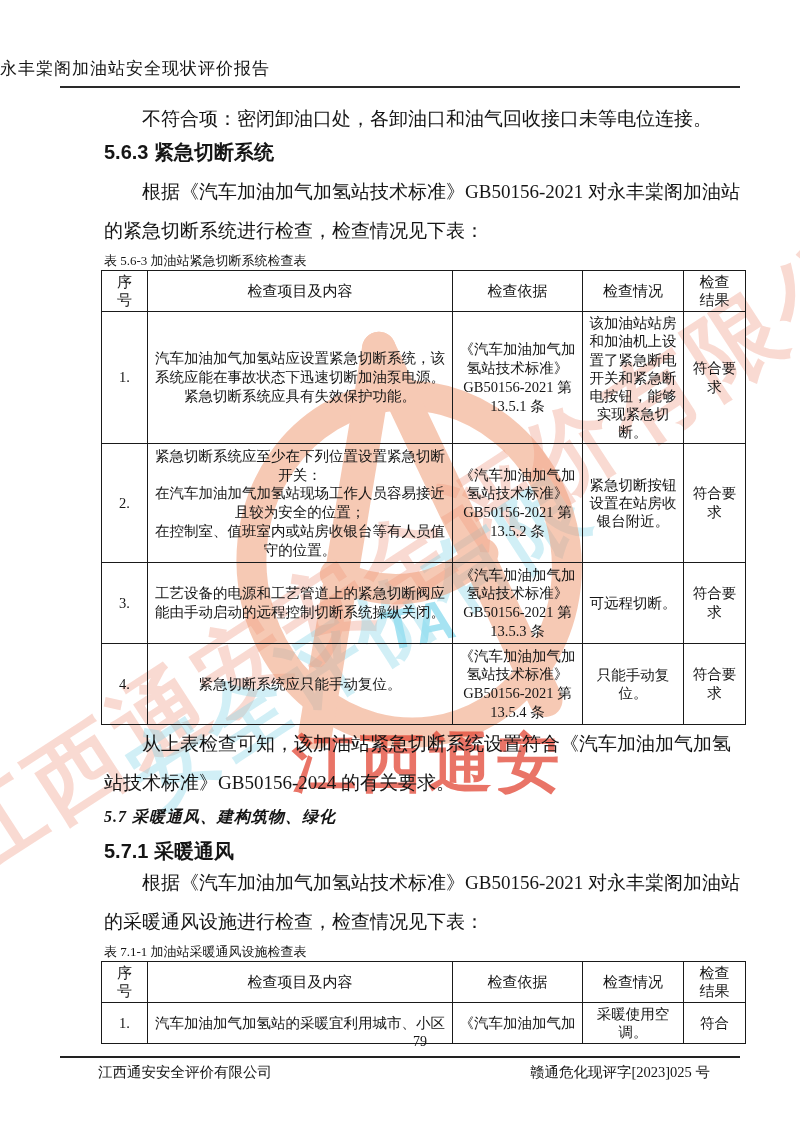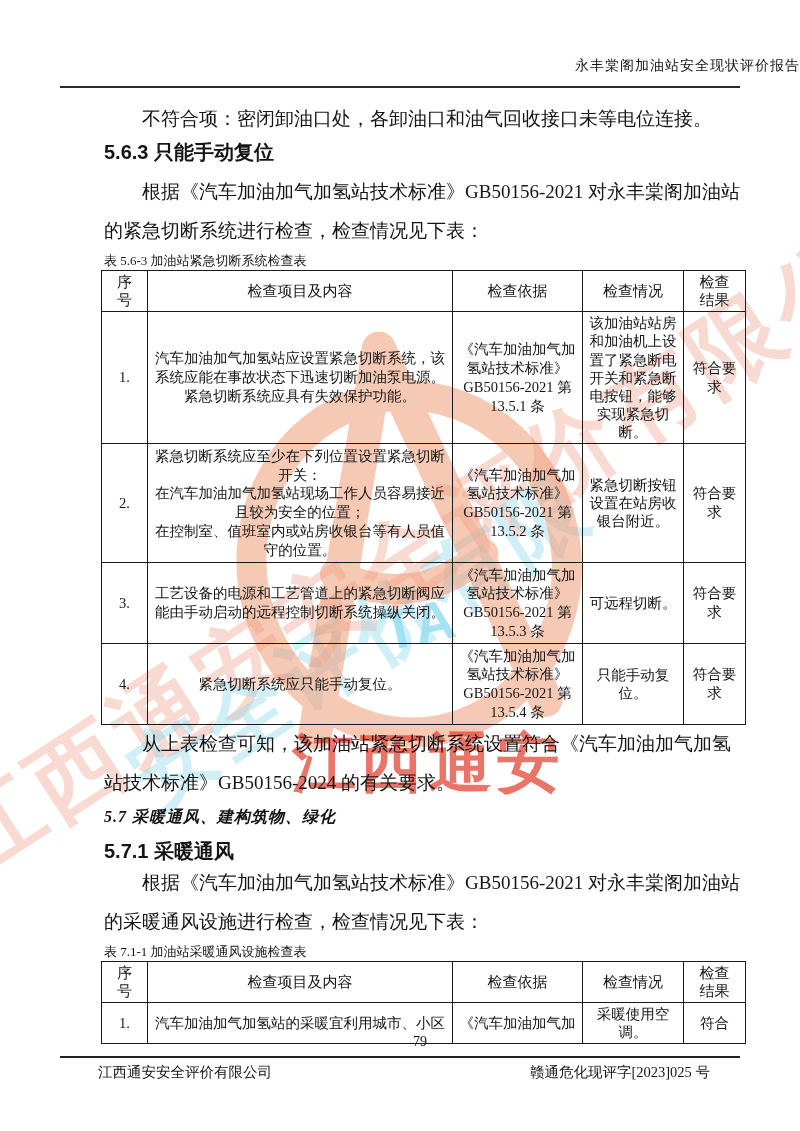--- a/index.html
+++ b/index.html
@@ -31,21 +31,21 @@
     color:rgba(150,222,240,0.85); transform:rotate(-12deg);
   }
   .wm-red {
     position:absolute; left:292px; top:720px;
     font-family:"Liberation Sans","DejaVu Sans",sans-serif;
     font-size:64px; font-weight:700; letter-spacing:4px;
     color:rgba(226,70,52,0.75);
   }
   
   .doc-title { position:absolute; z-index:2; top:57px; left:0; width:100%;
-    text-align:right; font-size:14px; letter-spacing:1px; }
+    text-align:left; font-size:17px; letter-spacing:1px; }
   .header-rule { position:absolute; z-index:2; top:86px; left:60px; right:60px;
     height:2px; background:#2a2a2a; }
   .page-number { position:absolute; z-index:2; top:1034px; left:100px; width:640px;
     text-align:center; font-size:14px; }
   .page-footer { position:absolute; z-index:2; left:60px; right:60px; top:1056px;
     border-top:2px solid #222; display:flex; justify-content:space-between;
     font-size:14.5px; padding:5px 30px 0 38px; }
   
   .content { position:absolute; z-index:2; left:104px; top:100px; width:640px; }
   .content > * { margin:0; }
@@ -88,21 +88,21 @@
   <div class="wm-red">江西通安</div>
 </div>
 
 <div class="doc-title">永丰棠阁加油站安全现状评价报告</div>
 <div class="header-rule"></div>
 
 <main class="content">
 
   <p class="para">不符合项：密闭卸油口处，各卸油口和油气回收接口未等电位连接。</p>
 
-  <h2 class="h-sans">5.6.3 只能手动复位</h2>
+  <h2 class="h-sans">5.6.3 紧急切断系统</h2>
 
   <p class="para mt8">根据《汽车加油加气加氢站技术标准》GB50156-2021 对永丰棠阁加油站的紧急切断系统进行检查，检查情况见下表：</p>
 
   <div class="tbl-caption">表 5.6-3 加油站紧急切断系统检查表</div>
 
   <table class="check-table">
     <colgroup>
       <col style="width:46px">
         <col style="width:305px">
         <col style="width:130px">

